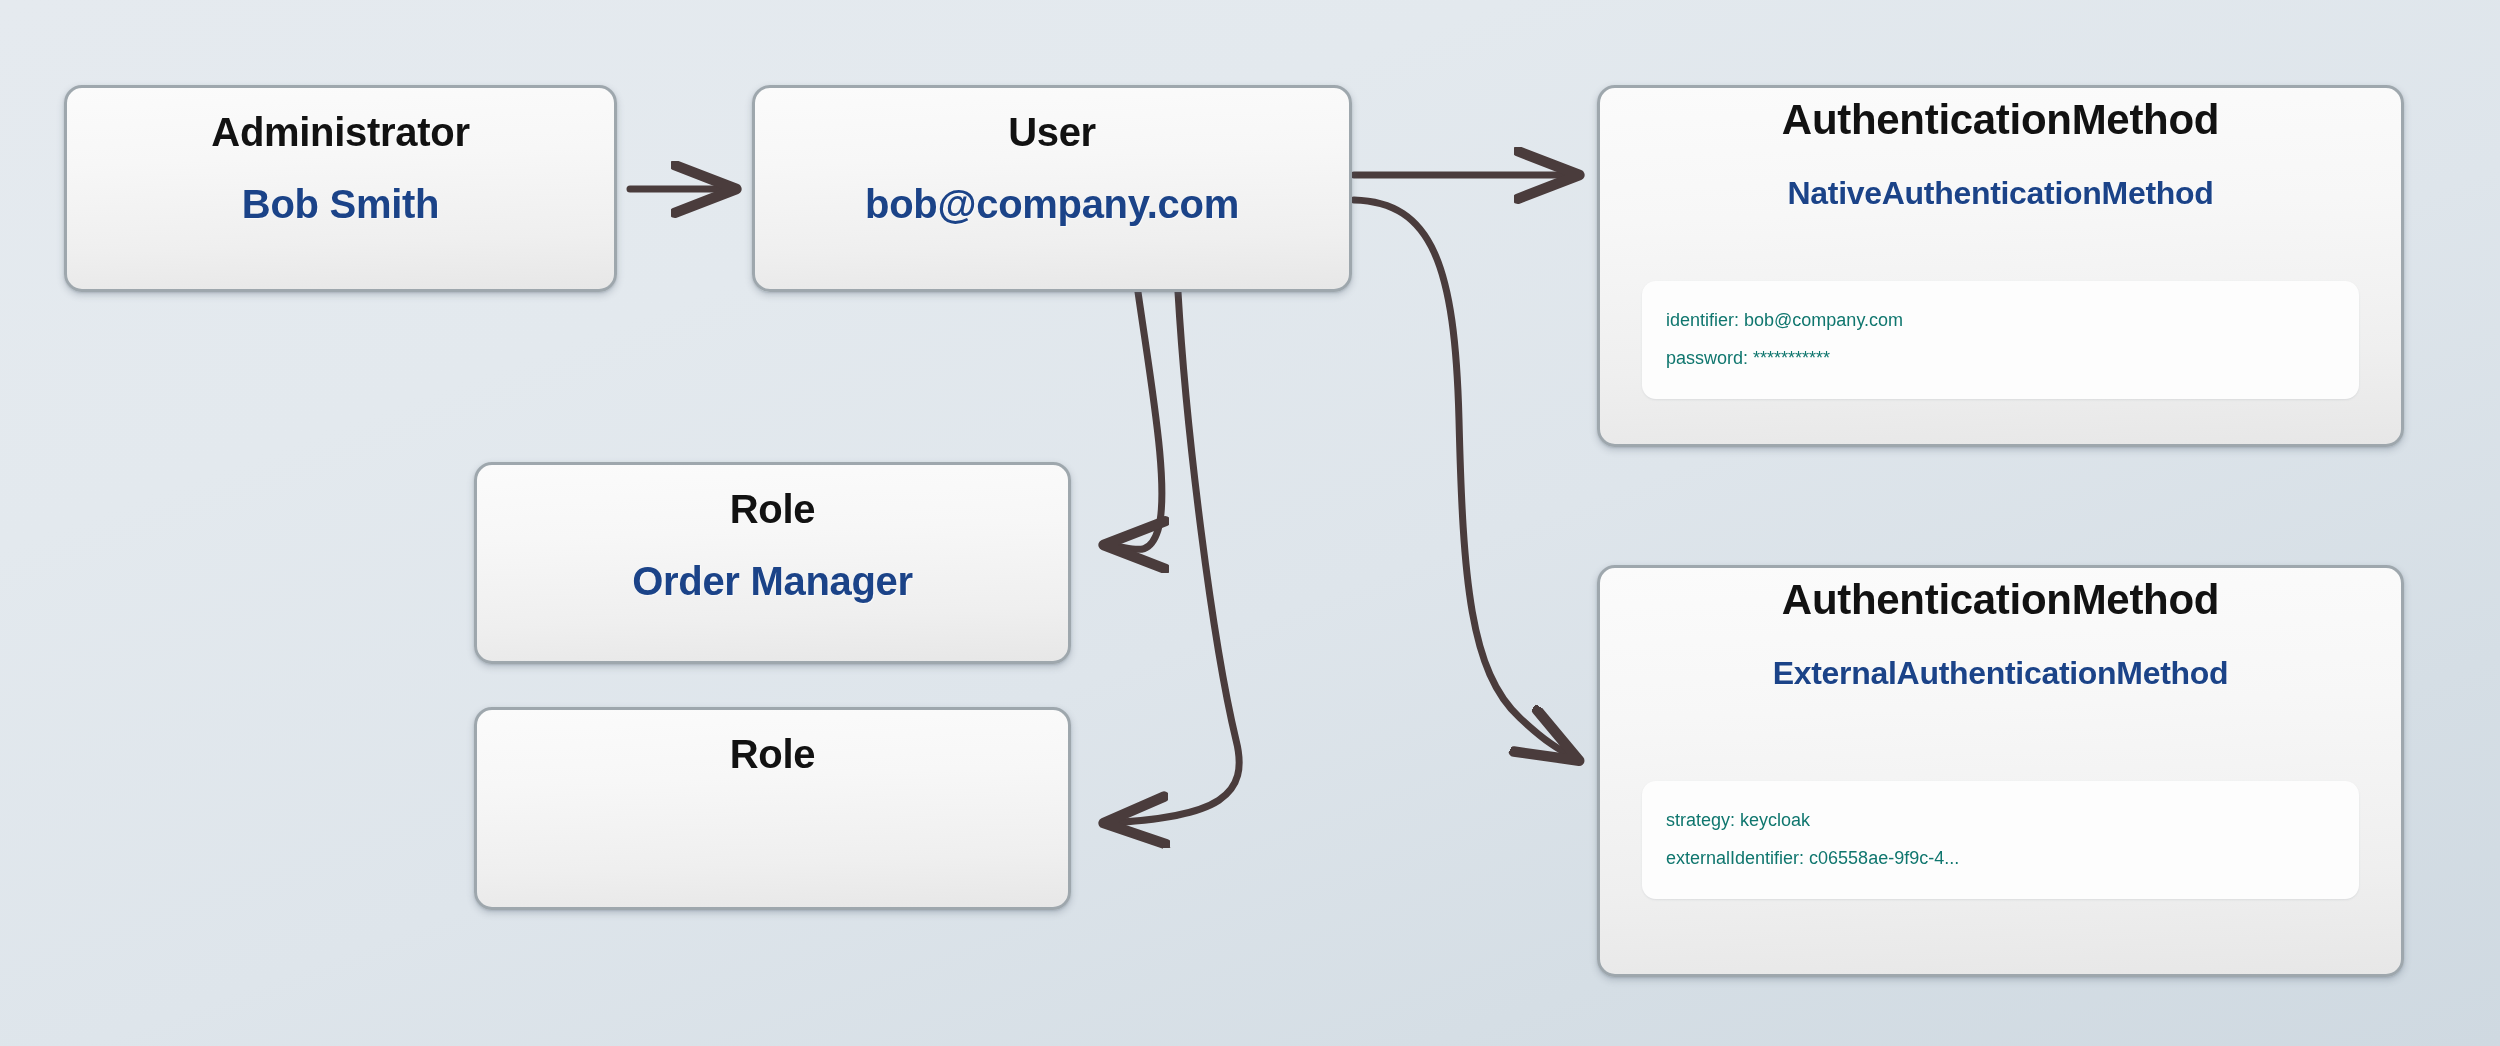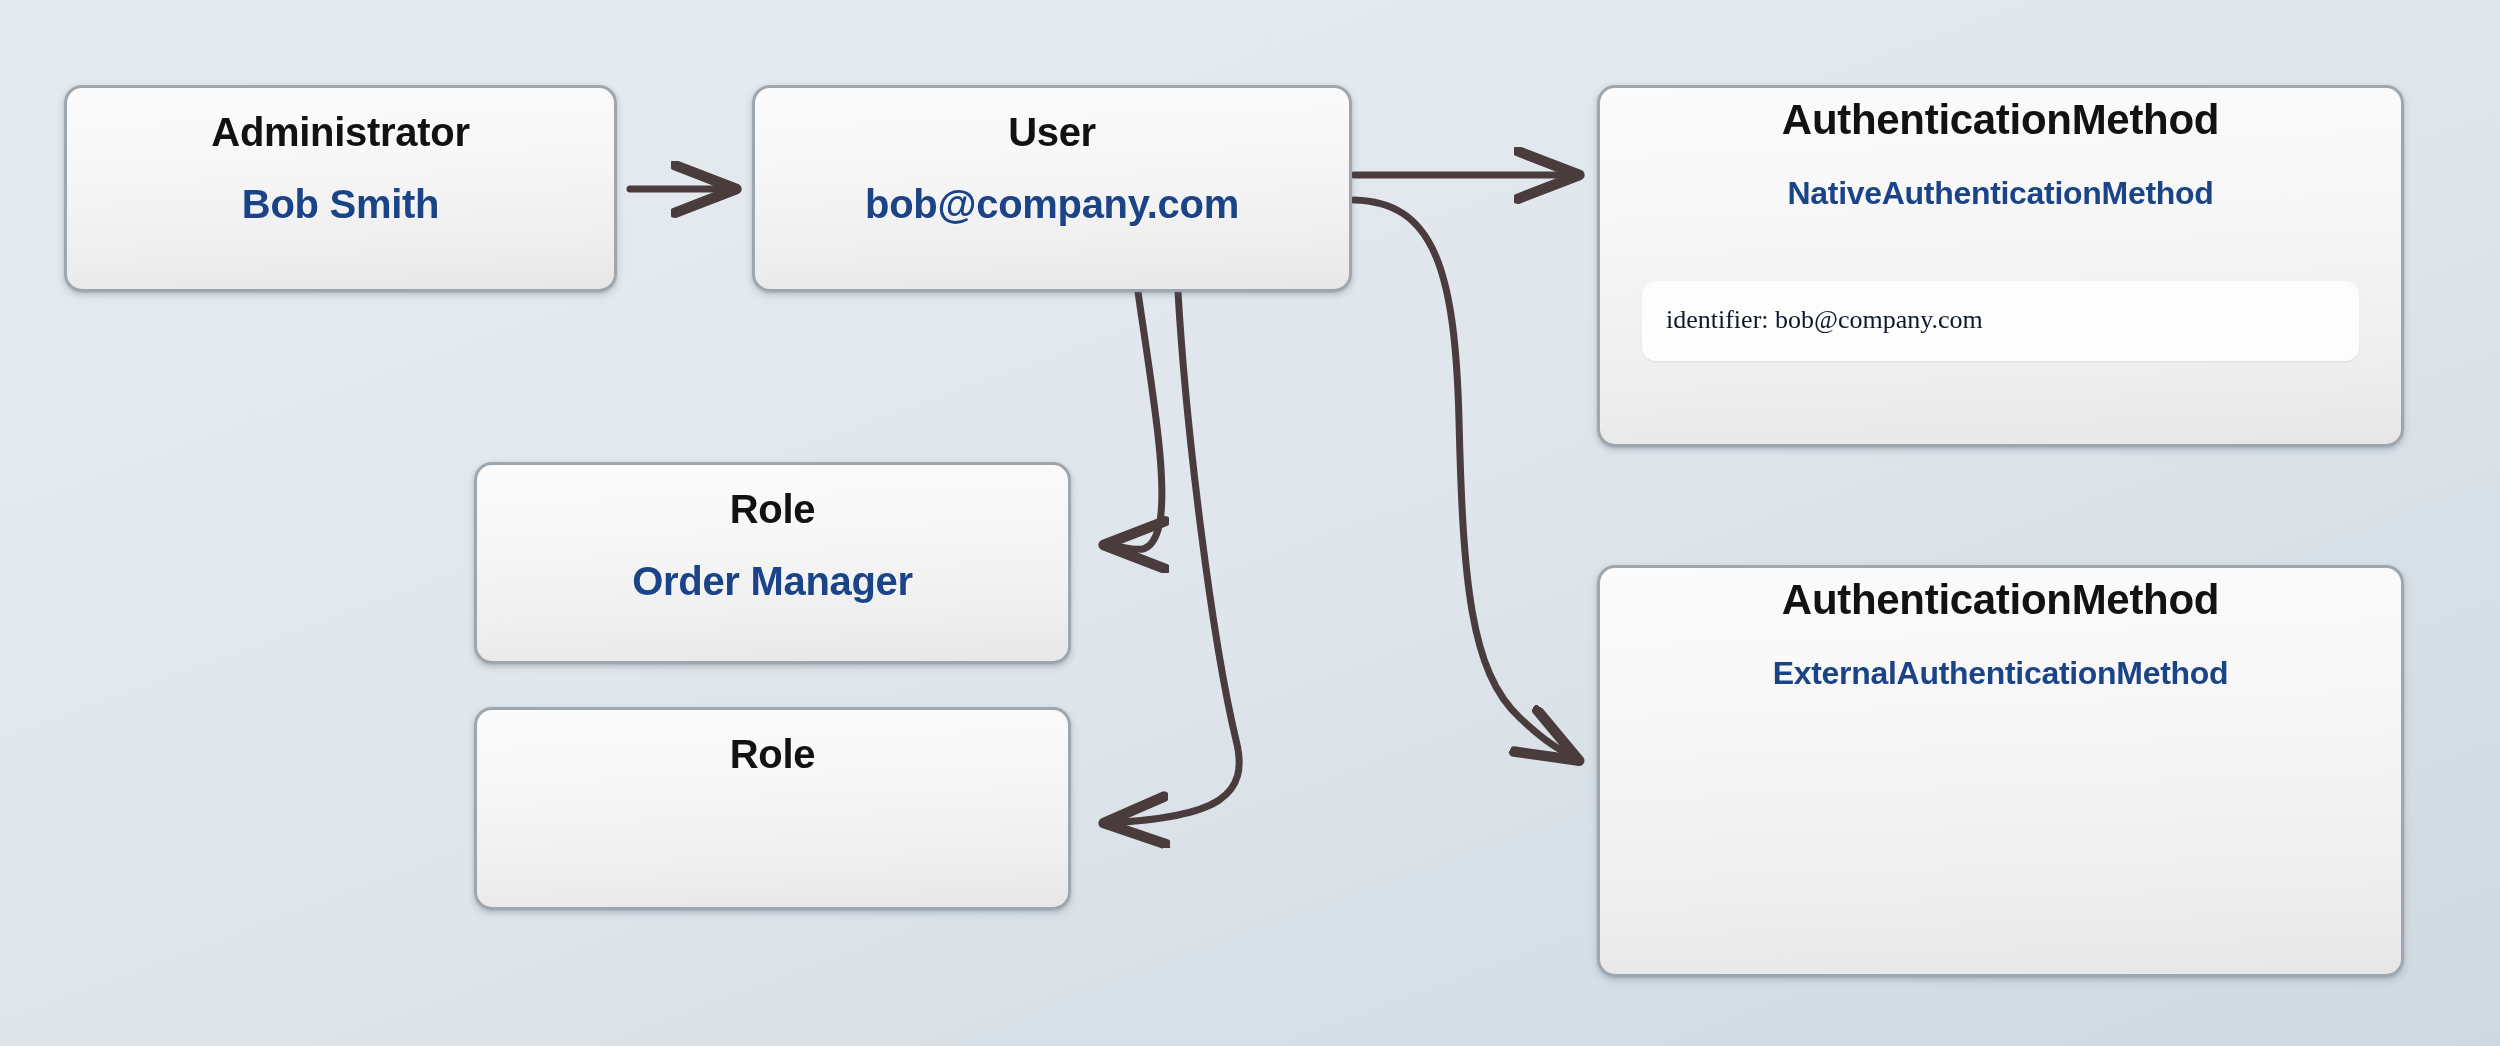--- a/index.html
+++ b/index.html
@@ -77,24 +77,24 @@
     position: absolute;
     left: 42px;
     right: 42px;
     background: #fdfdfd;
     border-radius: 14px;
     padding: 20px 24px 22px 24px;
     box-shadow: 0 1px 2px rgba(120,130,140,0.15);
   }
 
   .prop-line {
-    font-family: Liberation Serif, serif;
-    font-size: 26px;
+    font-family: Liberation Sans, sans-serif;
+    font-size: 18px;
     line-height: 38px;
-    color: #0f172a;
+    color: #0f766e;
     white-space: pre;
     letter-spacing: 0px;
   }
 
   
   #node-administrator { left: 64px;   top: 85px;  width: 553px;  height: 207px; }
   #node-user          { left: 752px;  top: 85px;  width: 600px;  height: 207px; }
   #node-role-order    { left: 474px;  top: 462px; width: 597px;  height: 202px; }
   #node-role-customer { left: 474px;  top: 707px; width: 597px;  height: 203px; }
   #node-auth-native   { left: 1597px; top: 85px;  width: 807px;  height: 362px; }
@@ -147,21 +147,26 @@
 
   <div class="node small" id="node-role-customer">
     <div class="node-type">Role</div>
   </div>
 
   <div class="node large" id="node-auth-native">
     <div class="node-type">AuthenticationMethod</div>
     <div class="node-value">NativeAuthenticationMethod</div>
     <div class="props">
       <div class="prop-line">identifier: bob@company.com</div>
+      <div class="prop-line">password: ***********</div>
     </div>
   </div>
 
   <div class="node large" id="node-auth-external">
     <div class="node-type">AuthenticationMethod</div>
     <div class="node-value">ExternalAuthenticationMethod</div>
+    <div class="props">
+      <div class="prop-line">strategy: keycloak</div>
+      <div class="prop-line">externalIdentifier: c06558ae-9f9c-4...</div>
+    </div>
   </div>
 
 </div>
 
 </body></html>

